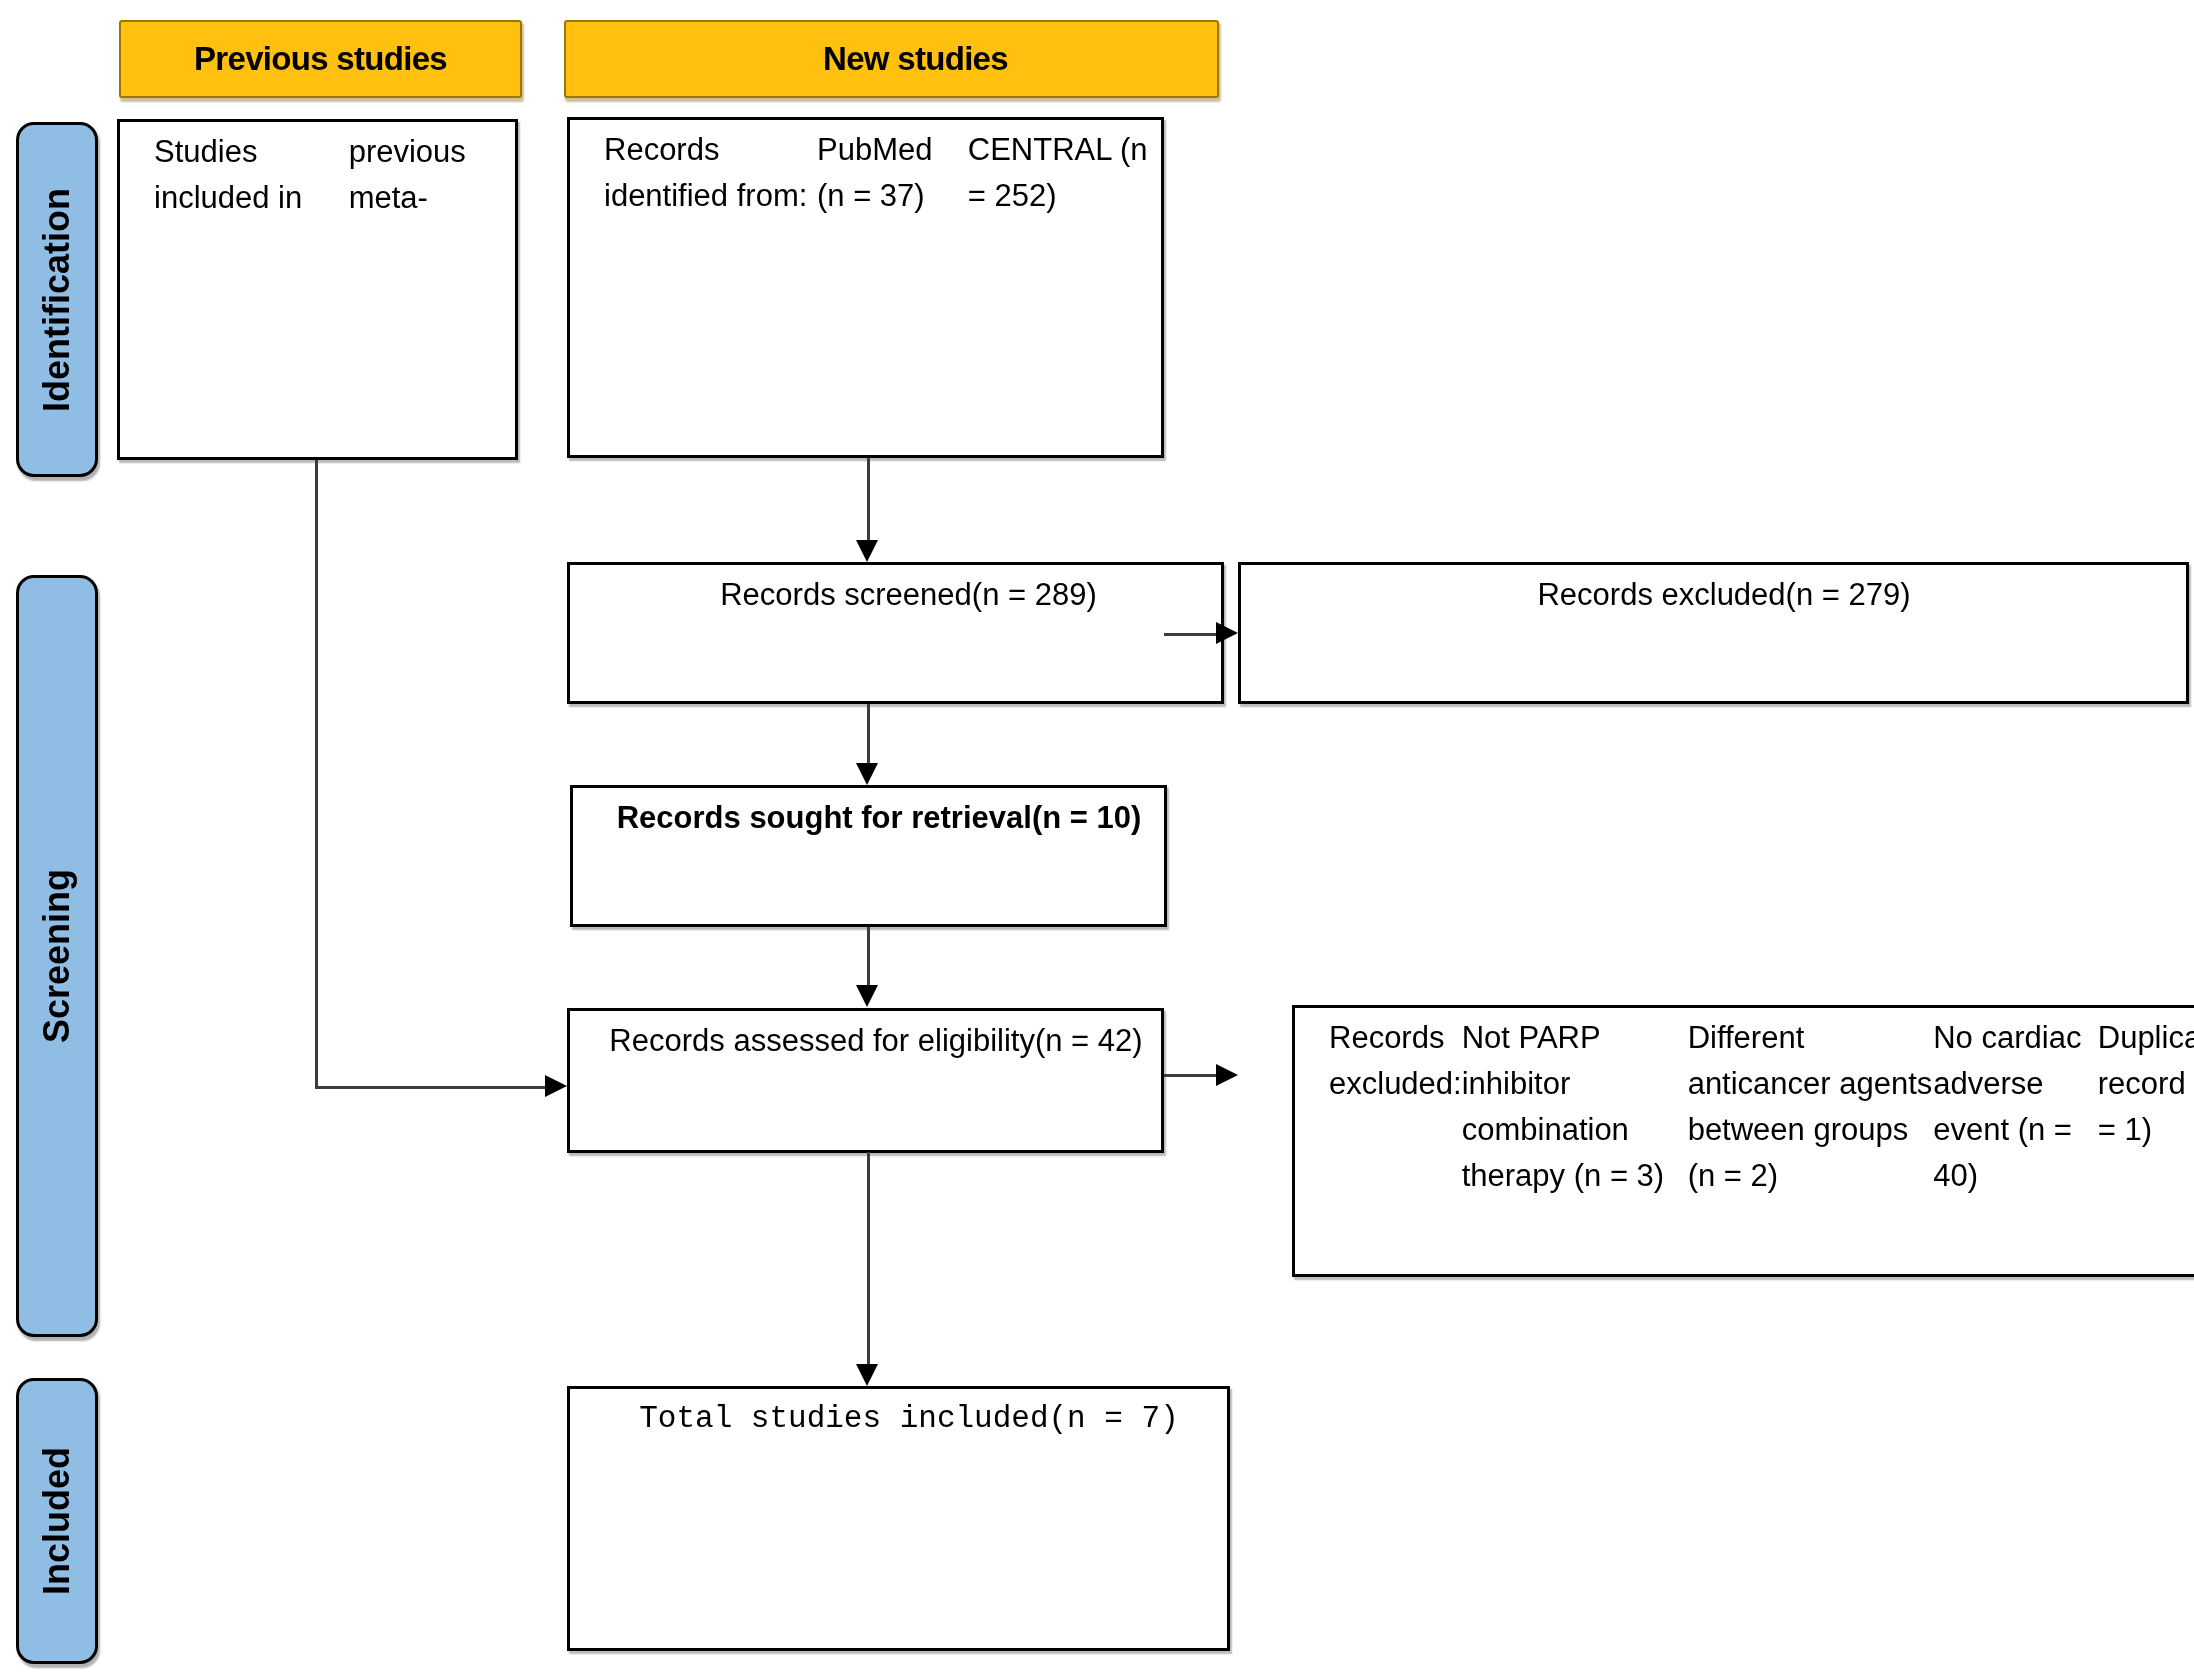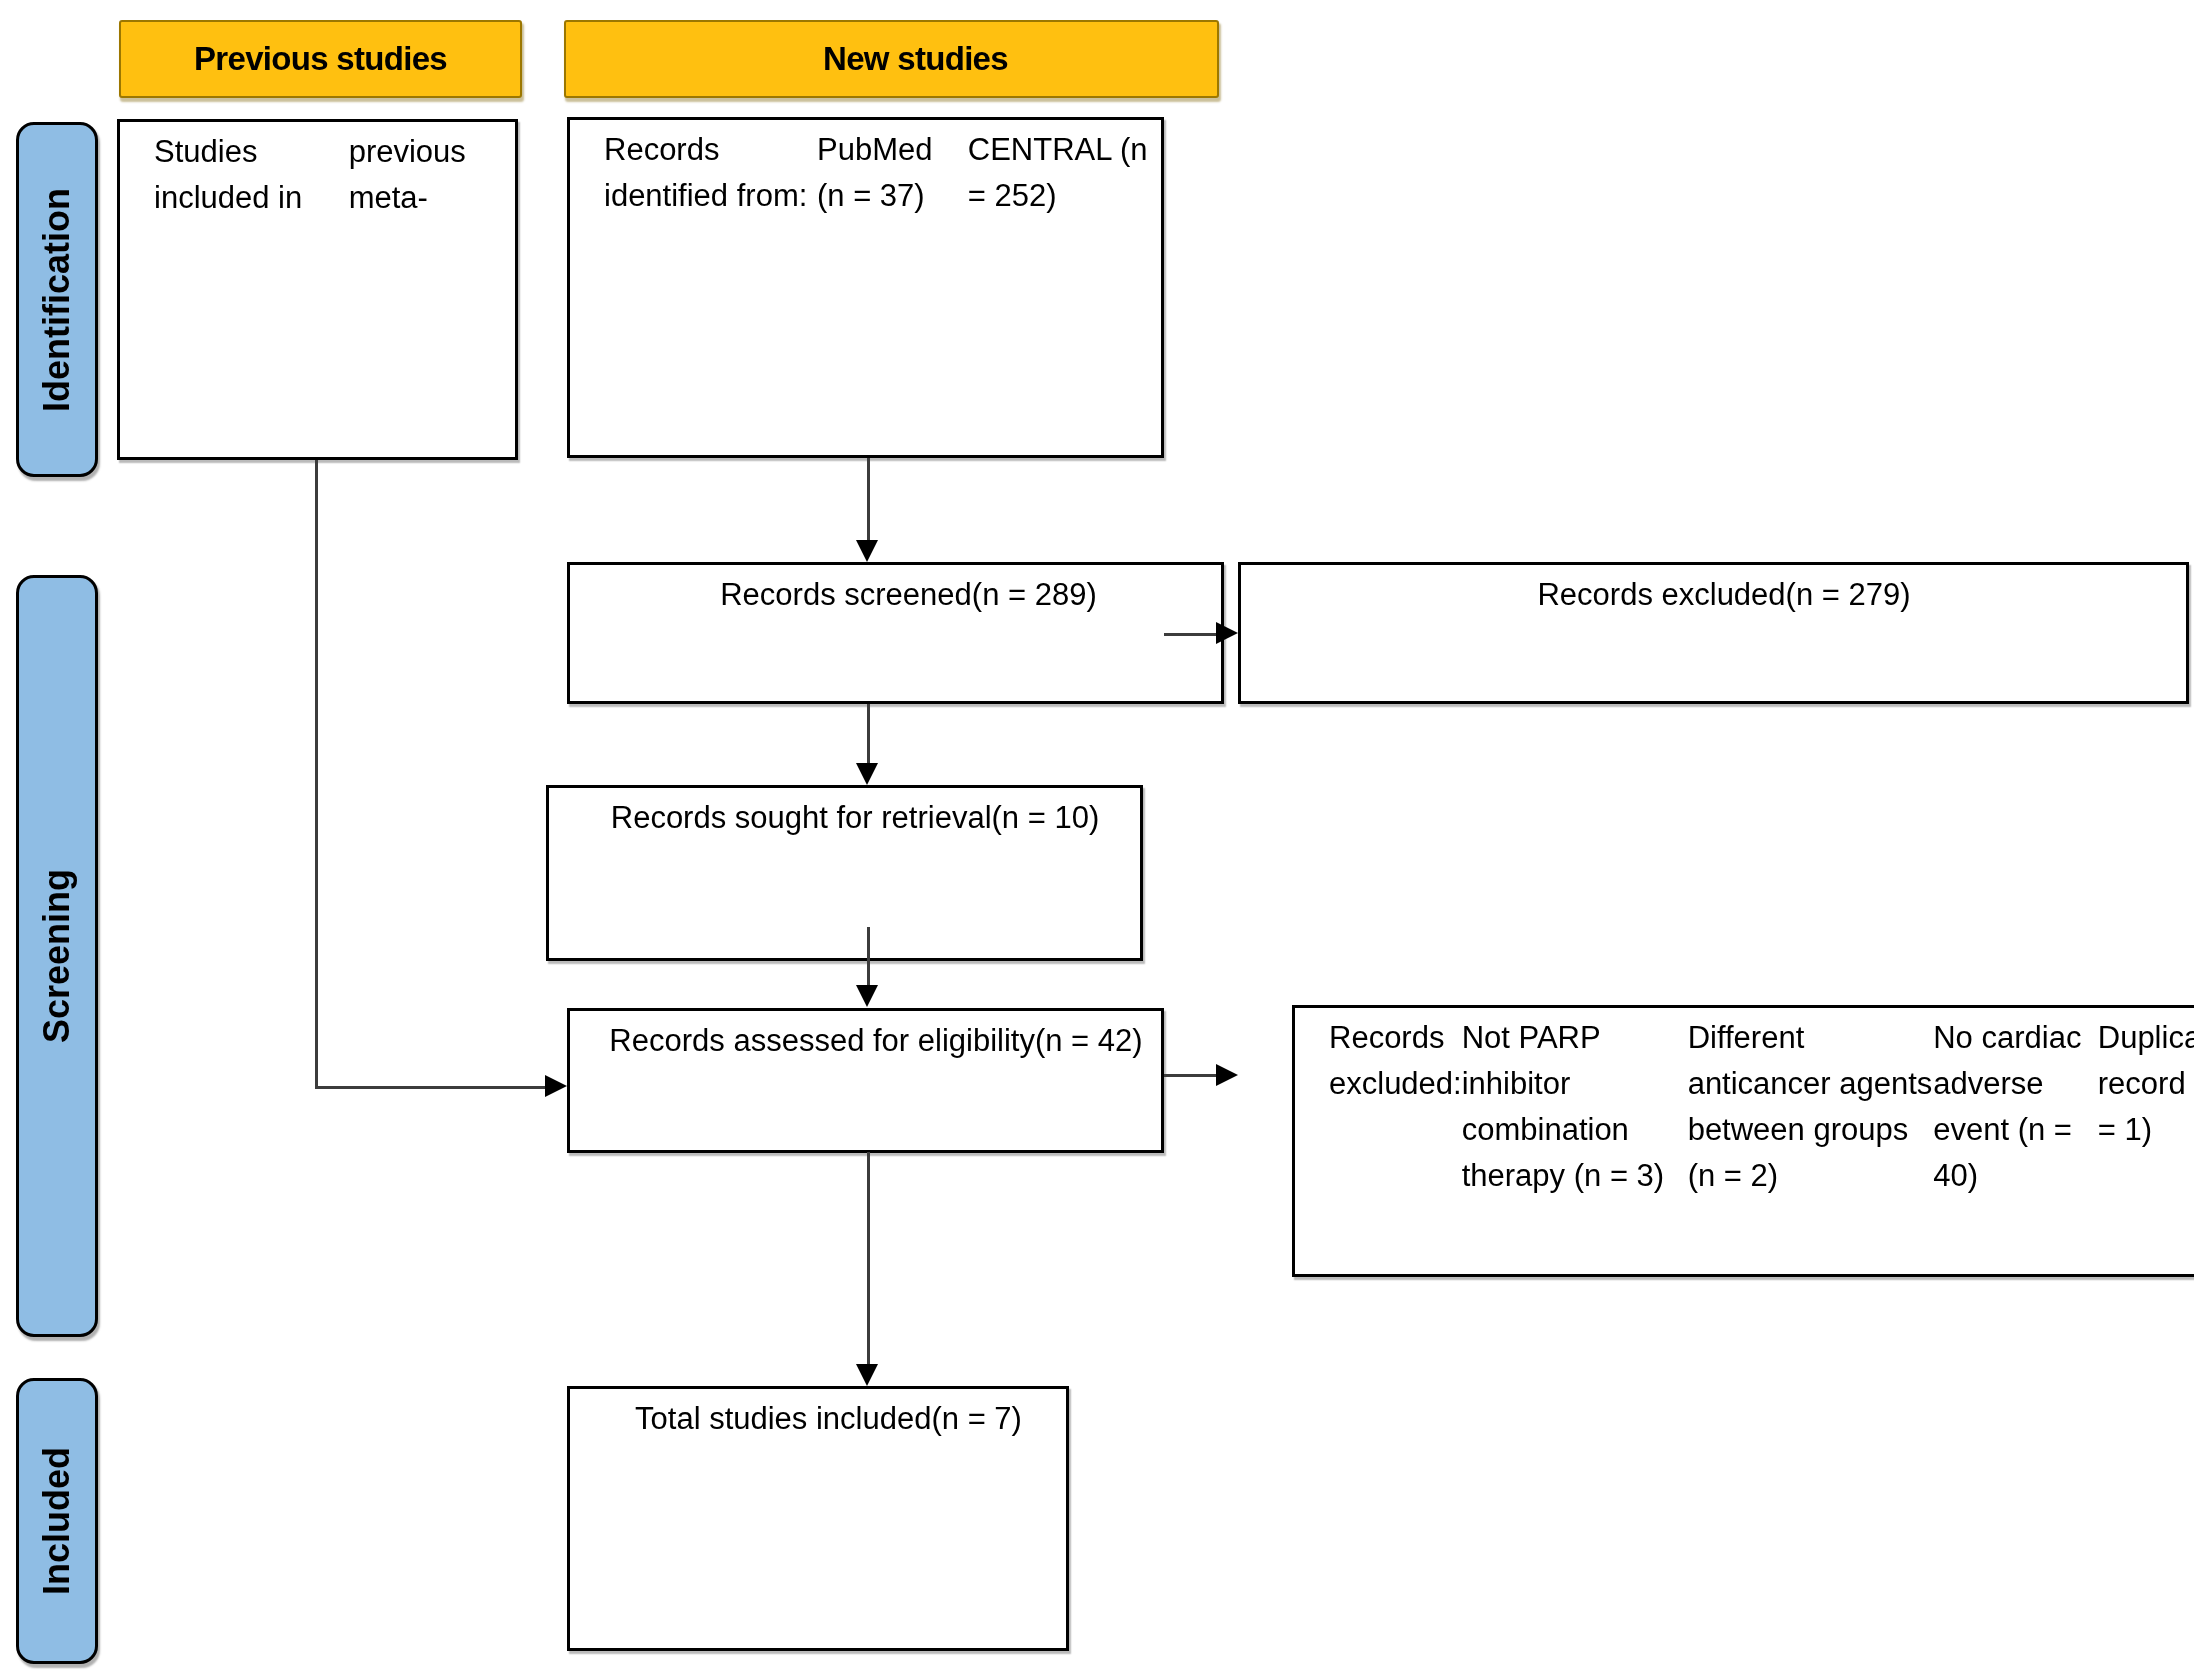--- a/index.html
+++ b/index.html
@@ -45,23 +45,23 @@
     background:#ffffff;
     border:3.3px solid #000;
     box-shadow:2px 3.3px 1.3px rgba(120,120,120,.5);
     display:flex;justify-content:center;
     padding:6.5px 13px 6.5px 34px;box-sizing:border-box;
     font-size:31px;line-height:46px;
   }
   .box-prev-meta{left:117px;top:119px;width:401px;height:341px;}
   .box-identified{left:567px;top:117px;width:597px;height:341px;}
   .box-screened{left:567px;top:562px;width:657px;height:142px;padding-left:39px;}
-  .box-sought{left:546px;top:785px;width:597px;height:176px;}
+  .box-sought{left:570px;top:785px;width:597px;height:142px;font-weight:bold;}
   .box-assessed{left:567px;top:1008px;width:597px;height:145px;}
-  .box-total{left:567px;top:1386px;width:502px;height:265px;}
+  .box-total{left:567px;top:1386px;width:663px;height:265px;font-family:Liberation Mono, monospace;}
   .box-excluded1{left:1238px;top:562px;width:951px;height:142px;}
   .box-excluded2{left:1292px;top:1005px;width:951px;height:272px;}
   
   .line{position:absolute;background:#3c3c3c;}
   .vline{width:2.6px;}
   .hline{height:2.6px;}
   .ah-down{
     position:absolute;width:0;height:0;
     border-left:11.7px solid transparent;
     border-right:11.7px solid transparent;

